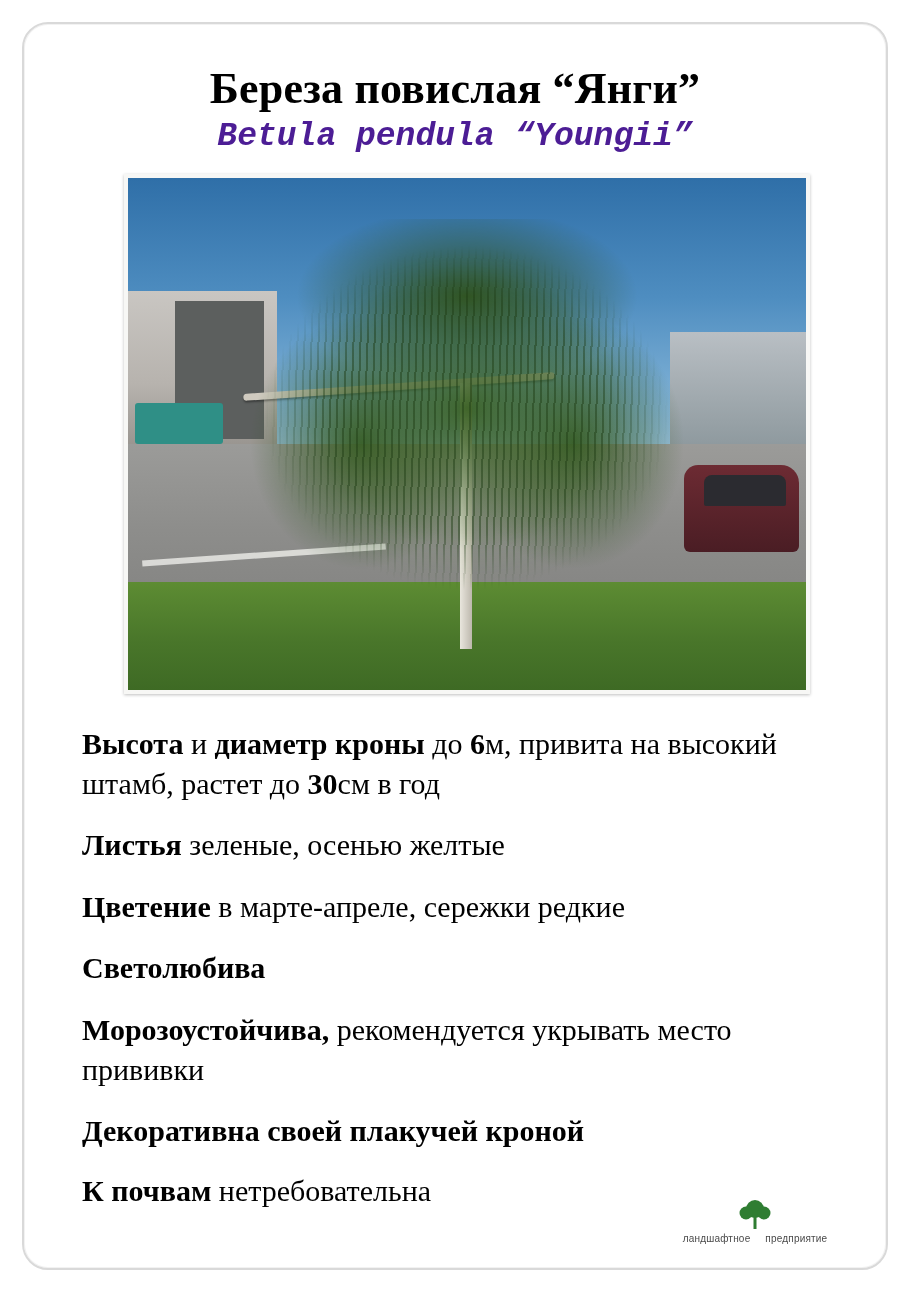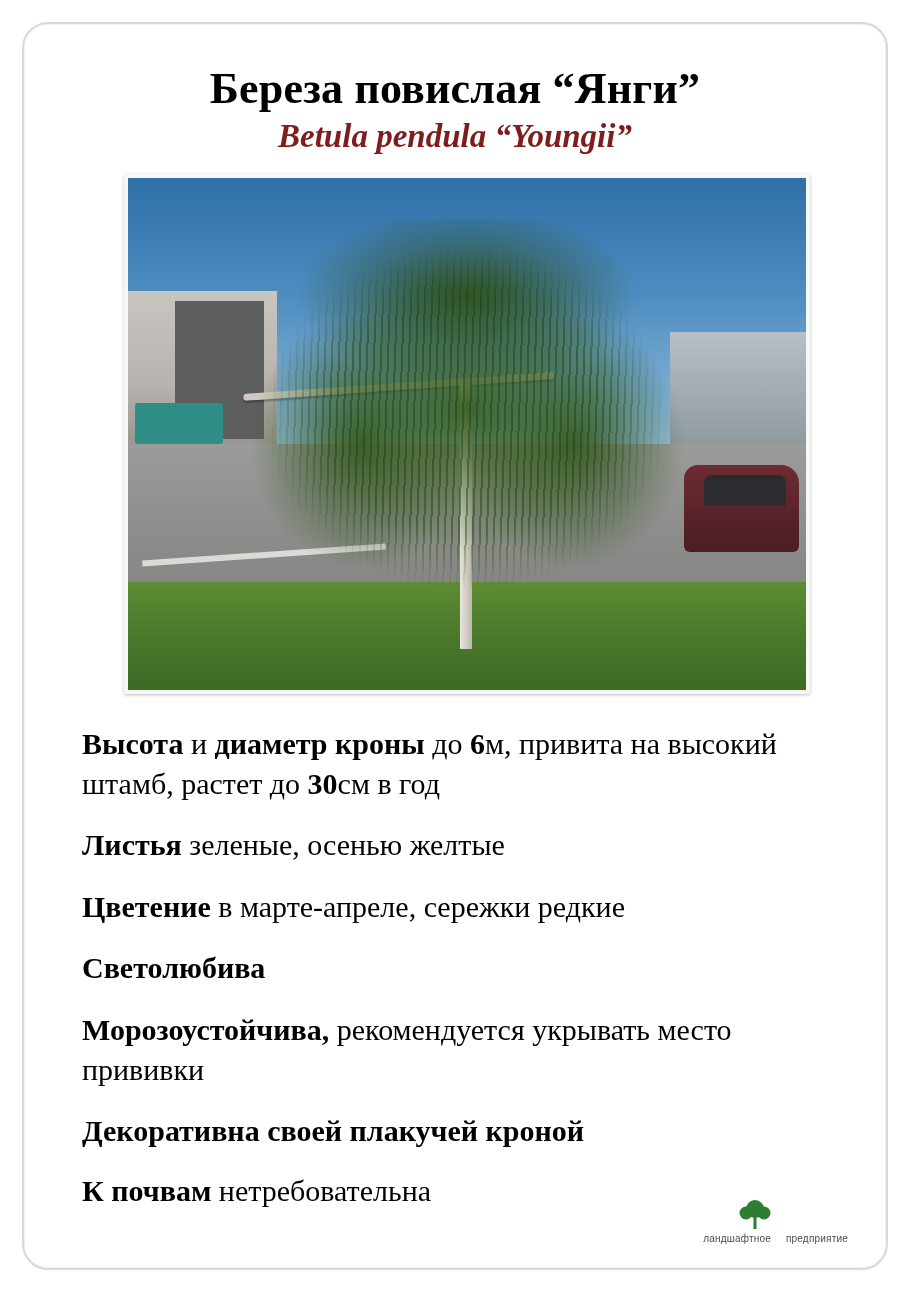--- a/index.html
+++ b/index.html
@@ -48,25 +48,25 @@
     font-family: "Liberation Serif", serif;
     font-weight: bold;
     font-size: 44px;
     letter-spacing: 0.2px;
     line-height: 1.05;
     color: #000;
   }
 
   .title-lat {
     margin-top: 6px;
-    font-family: Liberation Serif, serif;
+    font-family: Liberation Mono, monospace;
     font-style: italic;
     font-weight: bold;
     font-size: 33px;
-    color: #7f1d1d;
+    color: #4c1d95;
   }
 
   
   .photo-frame {
     position: absolute;
     left: 100px;
     top: 150px;
     width: 686px;
     height: 520px;
     background: #f7f7f5;
@@ -228,21 +228,20 @@
   .logo-tree {
     display: block;
     margin: 0 auto 1px auto;
   }
   .logo-sub {
     font-family: "Liberation Sans", sans-serif;
     font-size: 10px;
     color: #4a4a4a;
     letter-spacing: .2px;
     white-space: nowrap;
-    text-align: right;
   }
   .logo-name {
     font-family: "Liberation Sans", sans-serif;
     font-weight: bold;
     font-size: 25px;
     letter-spacing: .5px;
     color: #111;
     line-height: 1.05;
   }
 </style>

